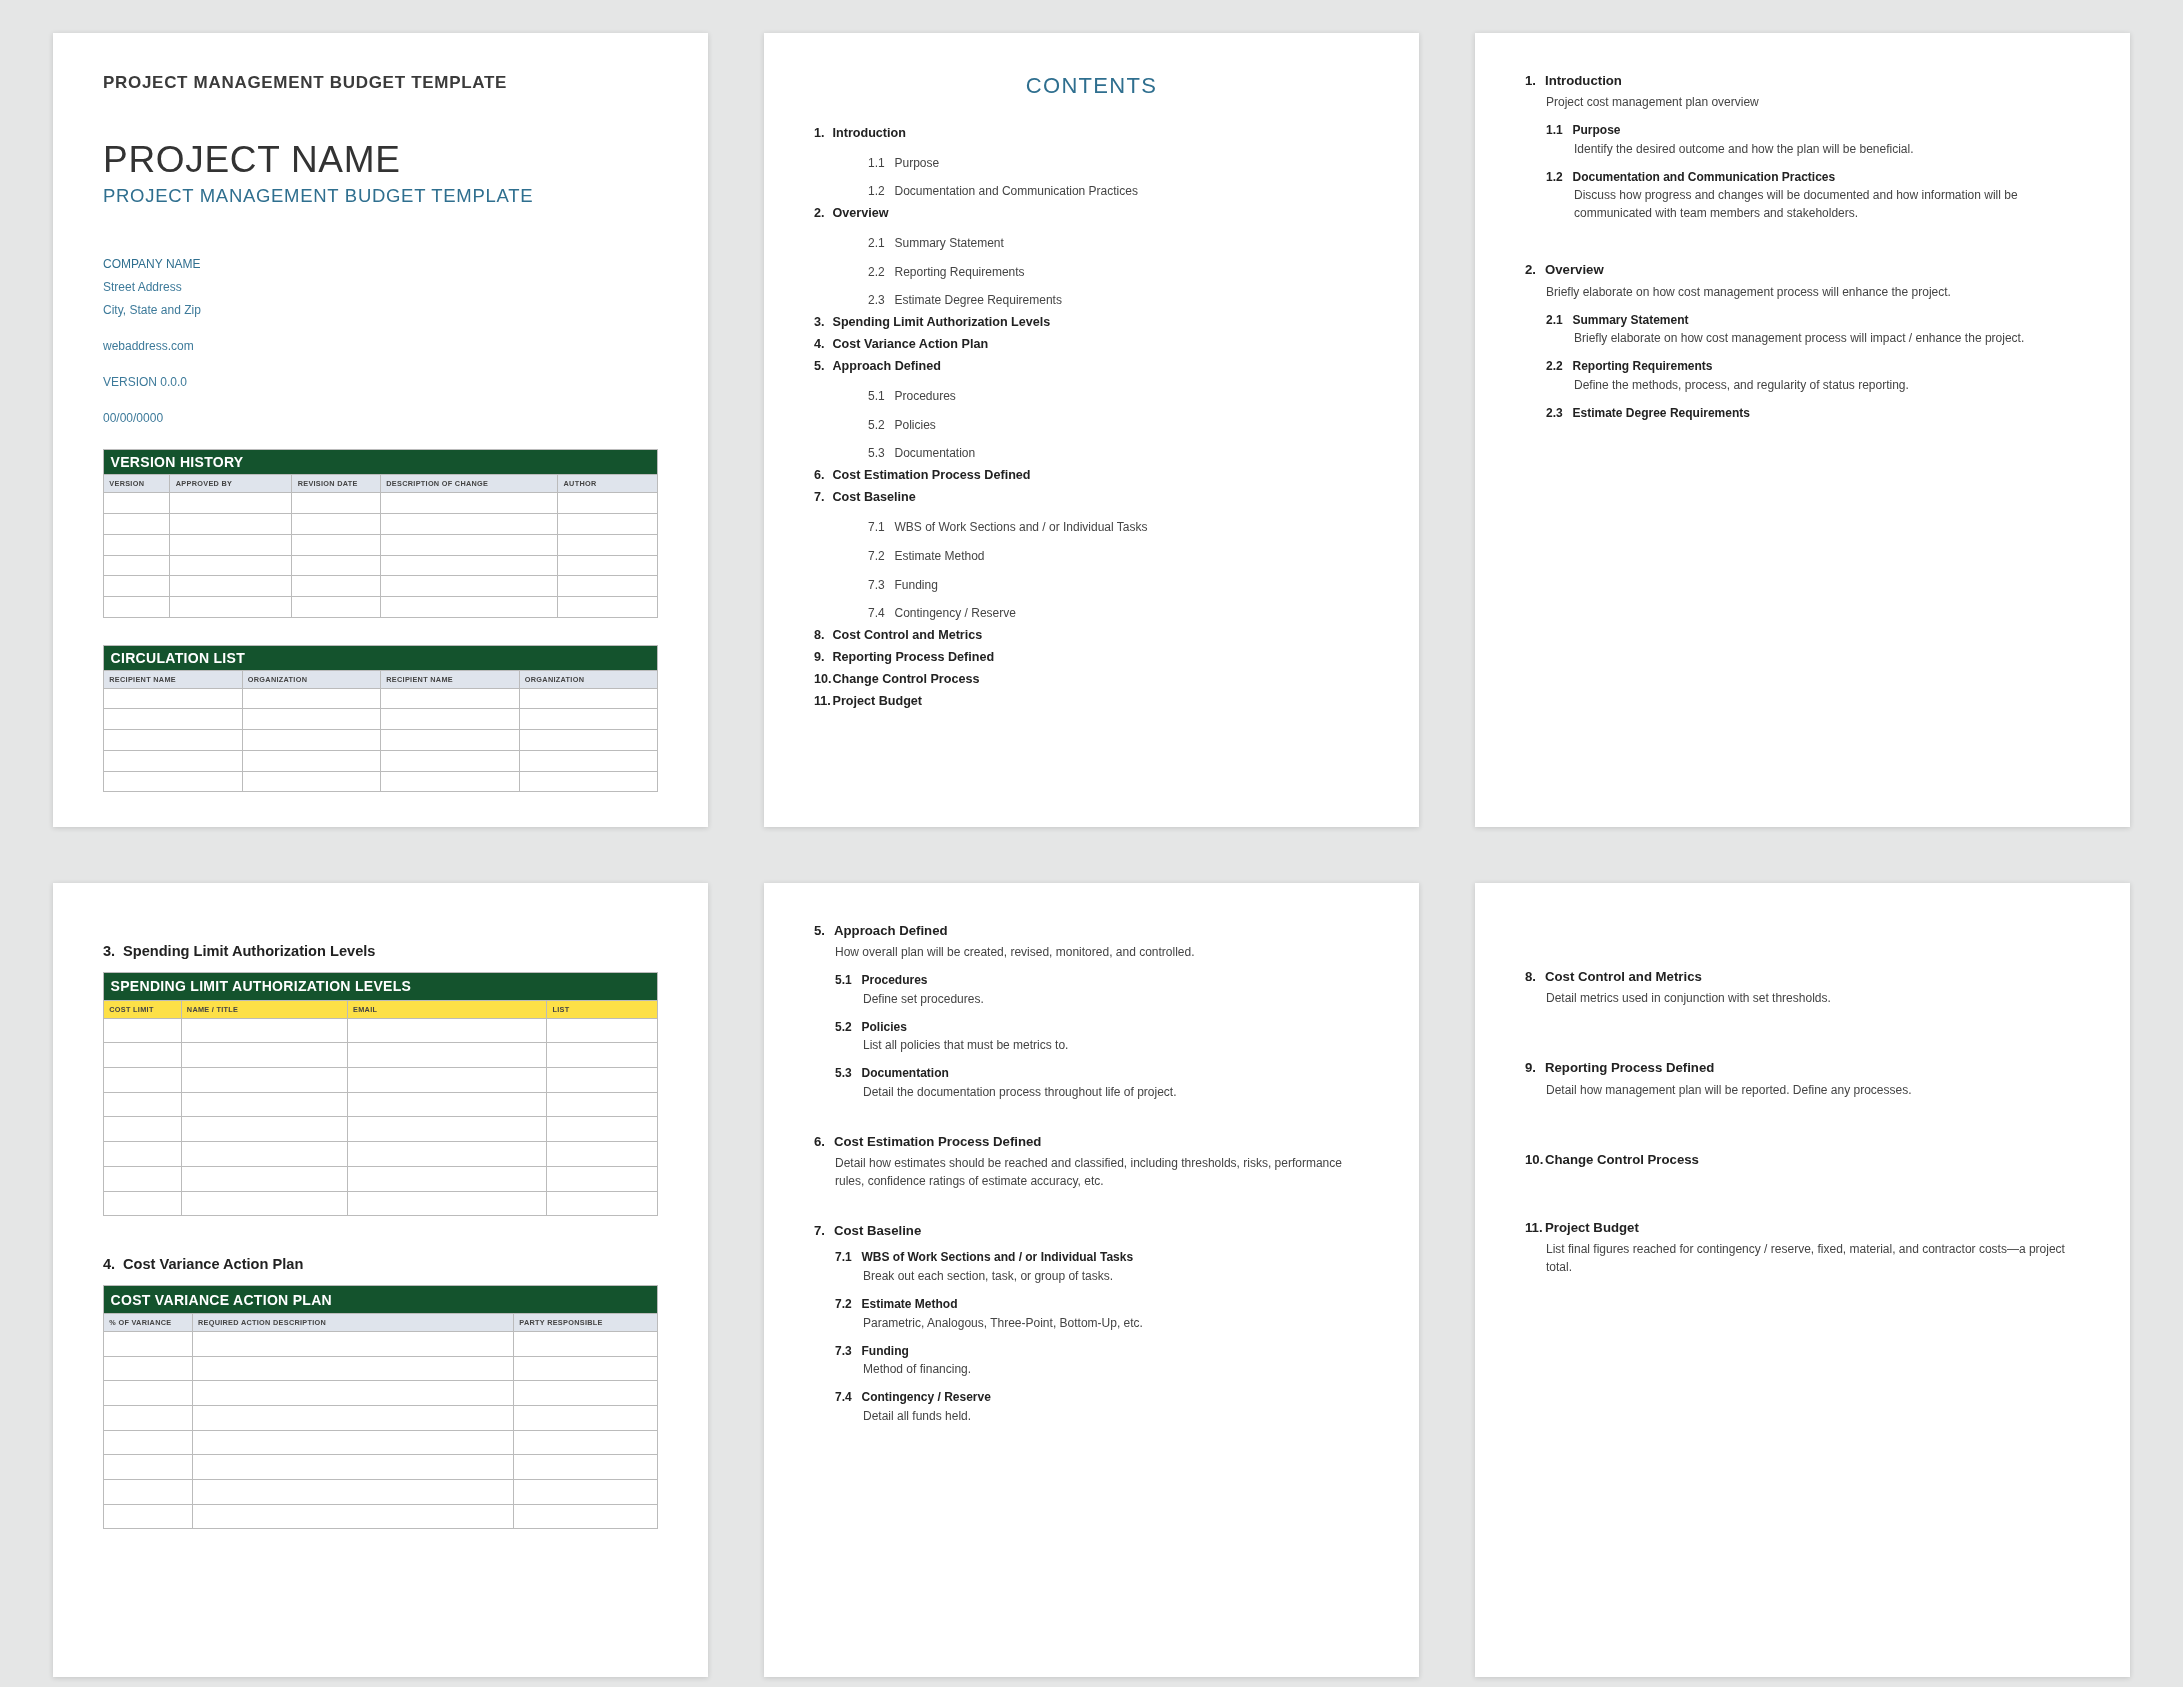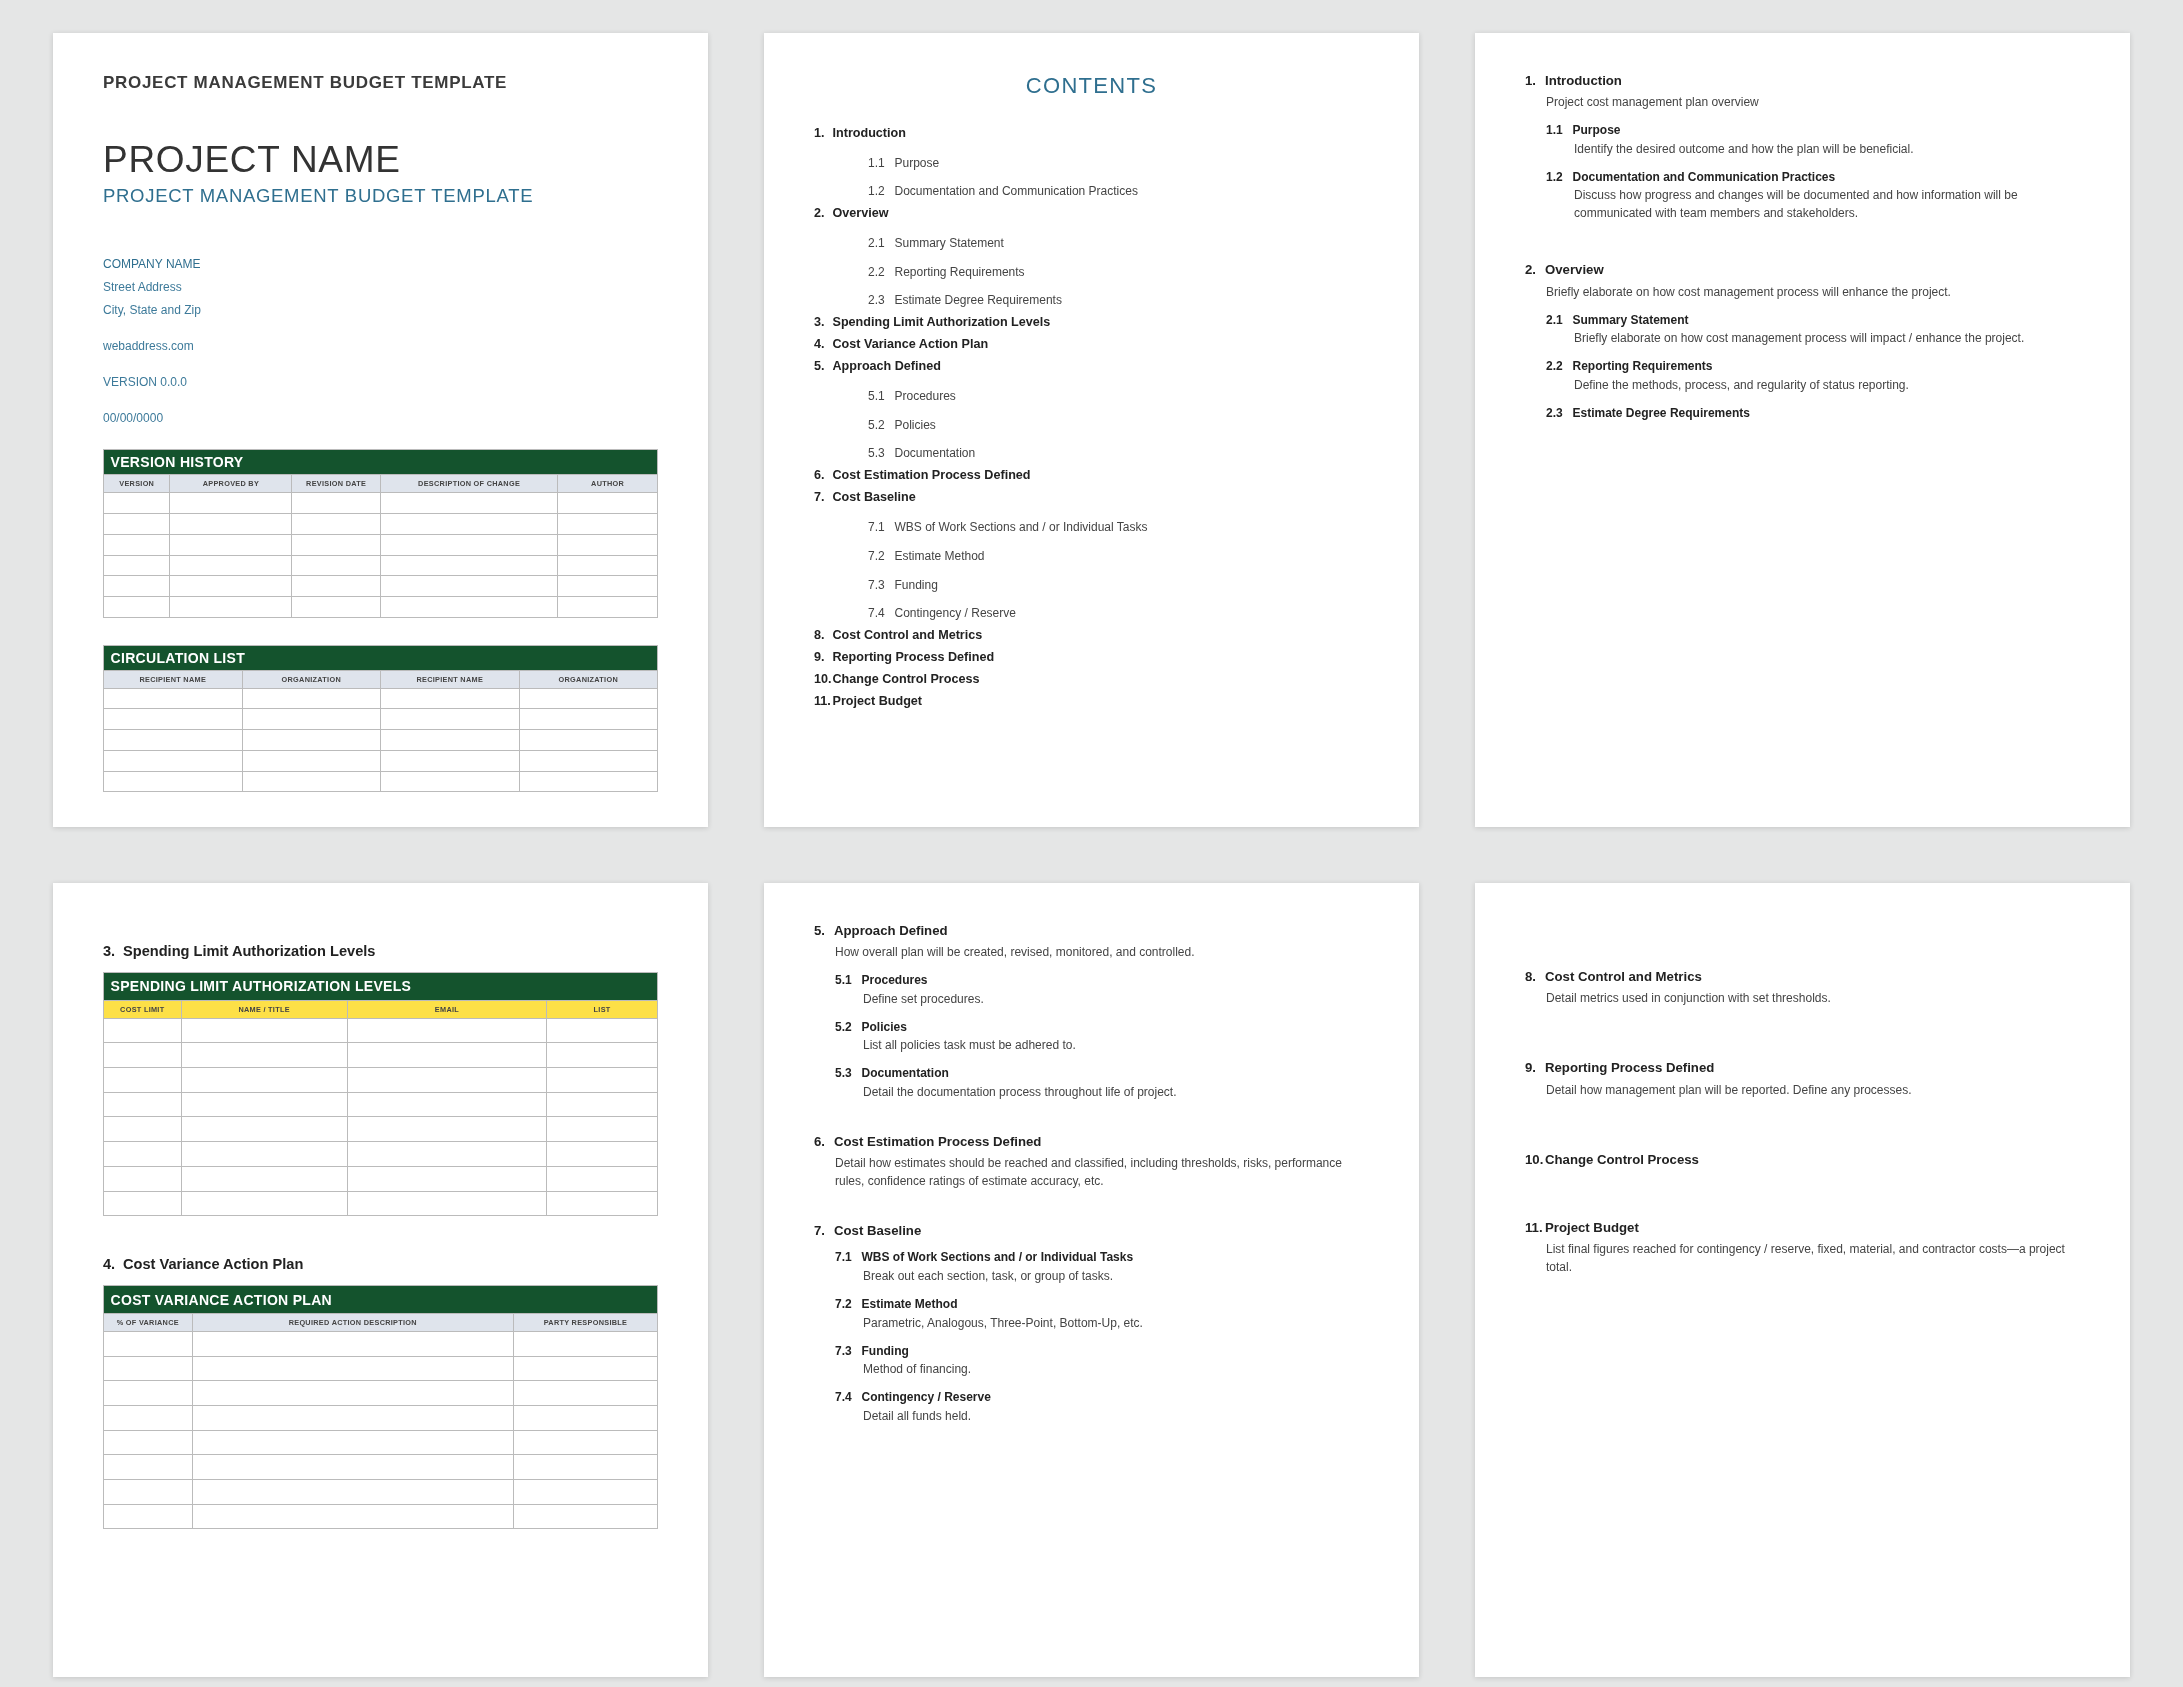--- a/index.html
+++ b/index.html
@@ -11,21 +11,21 @@
 .p1 .tpl-header{font-size:17px;font-weight:700;letter-spacing:0.7px;color:#3b3b3b;margin-bottom:46px;}
 .p1 .proj-name{font-size:37px;font-weight:300;letter-spacing:0.7px;color:#333;margin:0;}
 .p1 .subtitle{font-size:18.5px;font-weight:400;letter-spacing:0.7px;color:#2f6f8f;margin:4px 0 0 0;}
 .p1 .meta{margin-top:46px;font-size:12px;line-height:1.9;color:#2f6f8f;font-weight:400;}
 .p1 .meta .thin{color:#3d7a9a;}
 .p1 .meta-gap{margin-top:13.2px;}
 
 
 table.tpl{width:100%;border-collapse:collapse;margin-top:20px;font-size:8.6px;}
 table.tpl .bar td{background:#14532d;color:#fff;font-weight:700;letter-spacing:0.3px;font-size:14px;padding:4px 6.6px;}
-table.tpl th{background:#dfe4ec;color:#444;font-size:7.3px;font-weight:700;text-align:center;padding:4px 5.3px;border:0.7px solid #bbb;letter-spacing:0.3px;}
+table.tpl th{background:#dfe4ec;color:#444;font-size:7.3px;font-weight:700;text-align:left;padding:4px 5.3px;border:0.7px solid #bbb;letter-spacing:0.3px;}
 table.tpl td{border:0.7px solid #bbb;height:14.6px;padding:2.6px 5.3px;}
 table.tpl th.beige,table.tpl.beige th{background:#fde047;}
 
 
 .contents-title{font-size:22px;font-weight:400;letter-spacing:1.3px;color:#2f6f8f;margin:0 0 26.5px 0;text-align:center;}
 ol.toc{list-style:none;padding:0;margin:0;font-size:12.6px;color:#222;}
 ol.toc>li{margin-bottom:8px;font-weight:700;}
 ol.toc>li>.num{display:inline-block;width:18.5px;}
 ol.toc ol{list-style:none;padding:0;margin:4px 0 6.6px 33px;font-weight:400;font-size:12px;color:#444;}
 ol.toc ol li{margin:2.6px 0;}
@@ -353,21 +353,21 @@
 <div class="page p5">
   <div class="sec">
     <div class="sec-h"><span class="n">5.</span><span>Approach Defined</span></div>
     <div class="sec-body">How overall plan will be created, revised, monitored, and controlled.</div>
     <div class="sub">
           <div class="sub-h"><span class="n">5.1</span><span>Procedures</span></div>
           <div class="sub-body">Define set procedures.</div>
         </div>
     <div class="sub">
           <div class="sub-h"><span class="n">5.2</span><span>Policies</span></div>
-          <div class="sub-body">List all policies task must be adhered to.</div>
+          <div class="sub-body">List all policies that must be metrics to.</div>
         </div>
     <div class="sub">
           <div class="sub-h"><span class="n">5.3</span><span>Documentation</span></div>
           <div class="sub-body">Detail the documentation process throughout life of project.</div>
         </div>
   </div>
 
   <div class="sec" style="margin-top:33px;">
     <div class="sec-h"><span class="n">6.</span><span>Cost Estimation Process Defined</span></div>
     <div class="sec-body">Detail how estimates should be reached and classified, including thresholds, risks, performance rules, confidence ratings of estimate accuracy, etc.</div>

